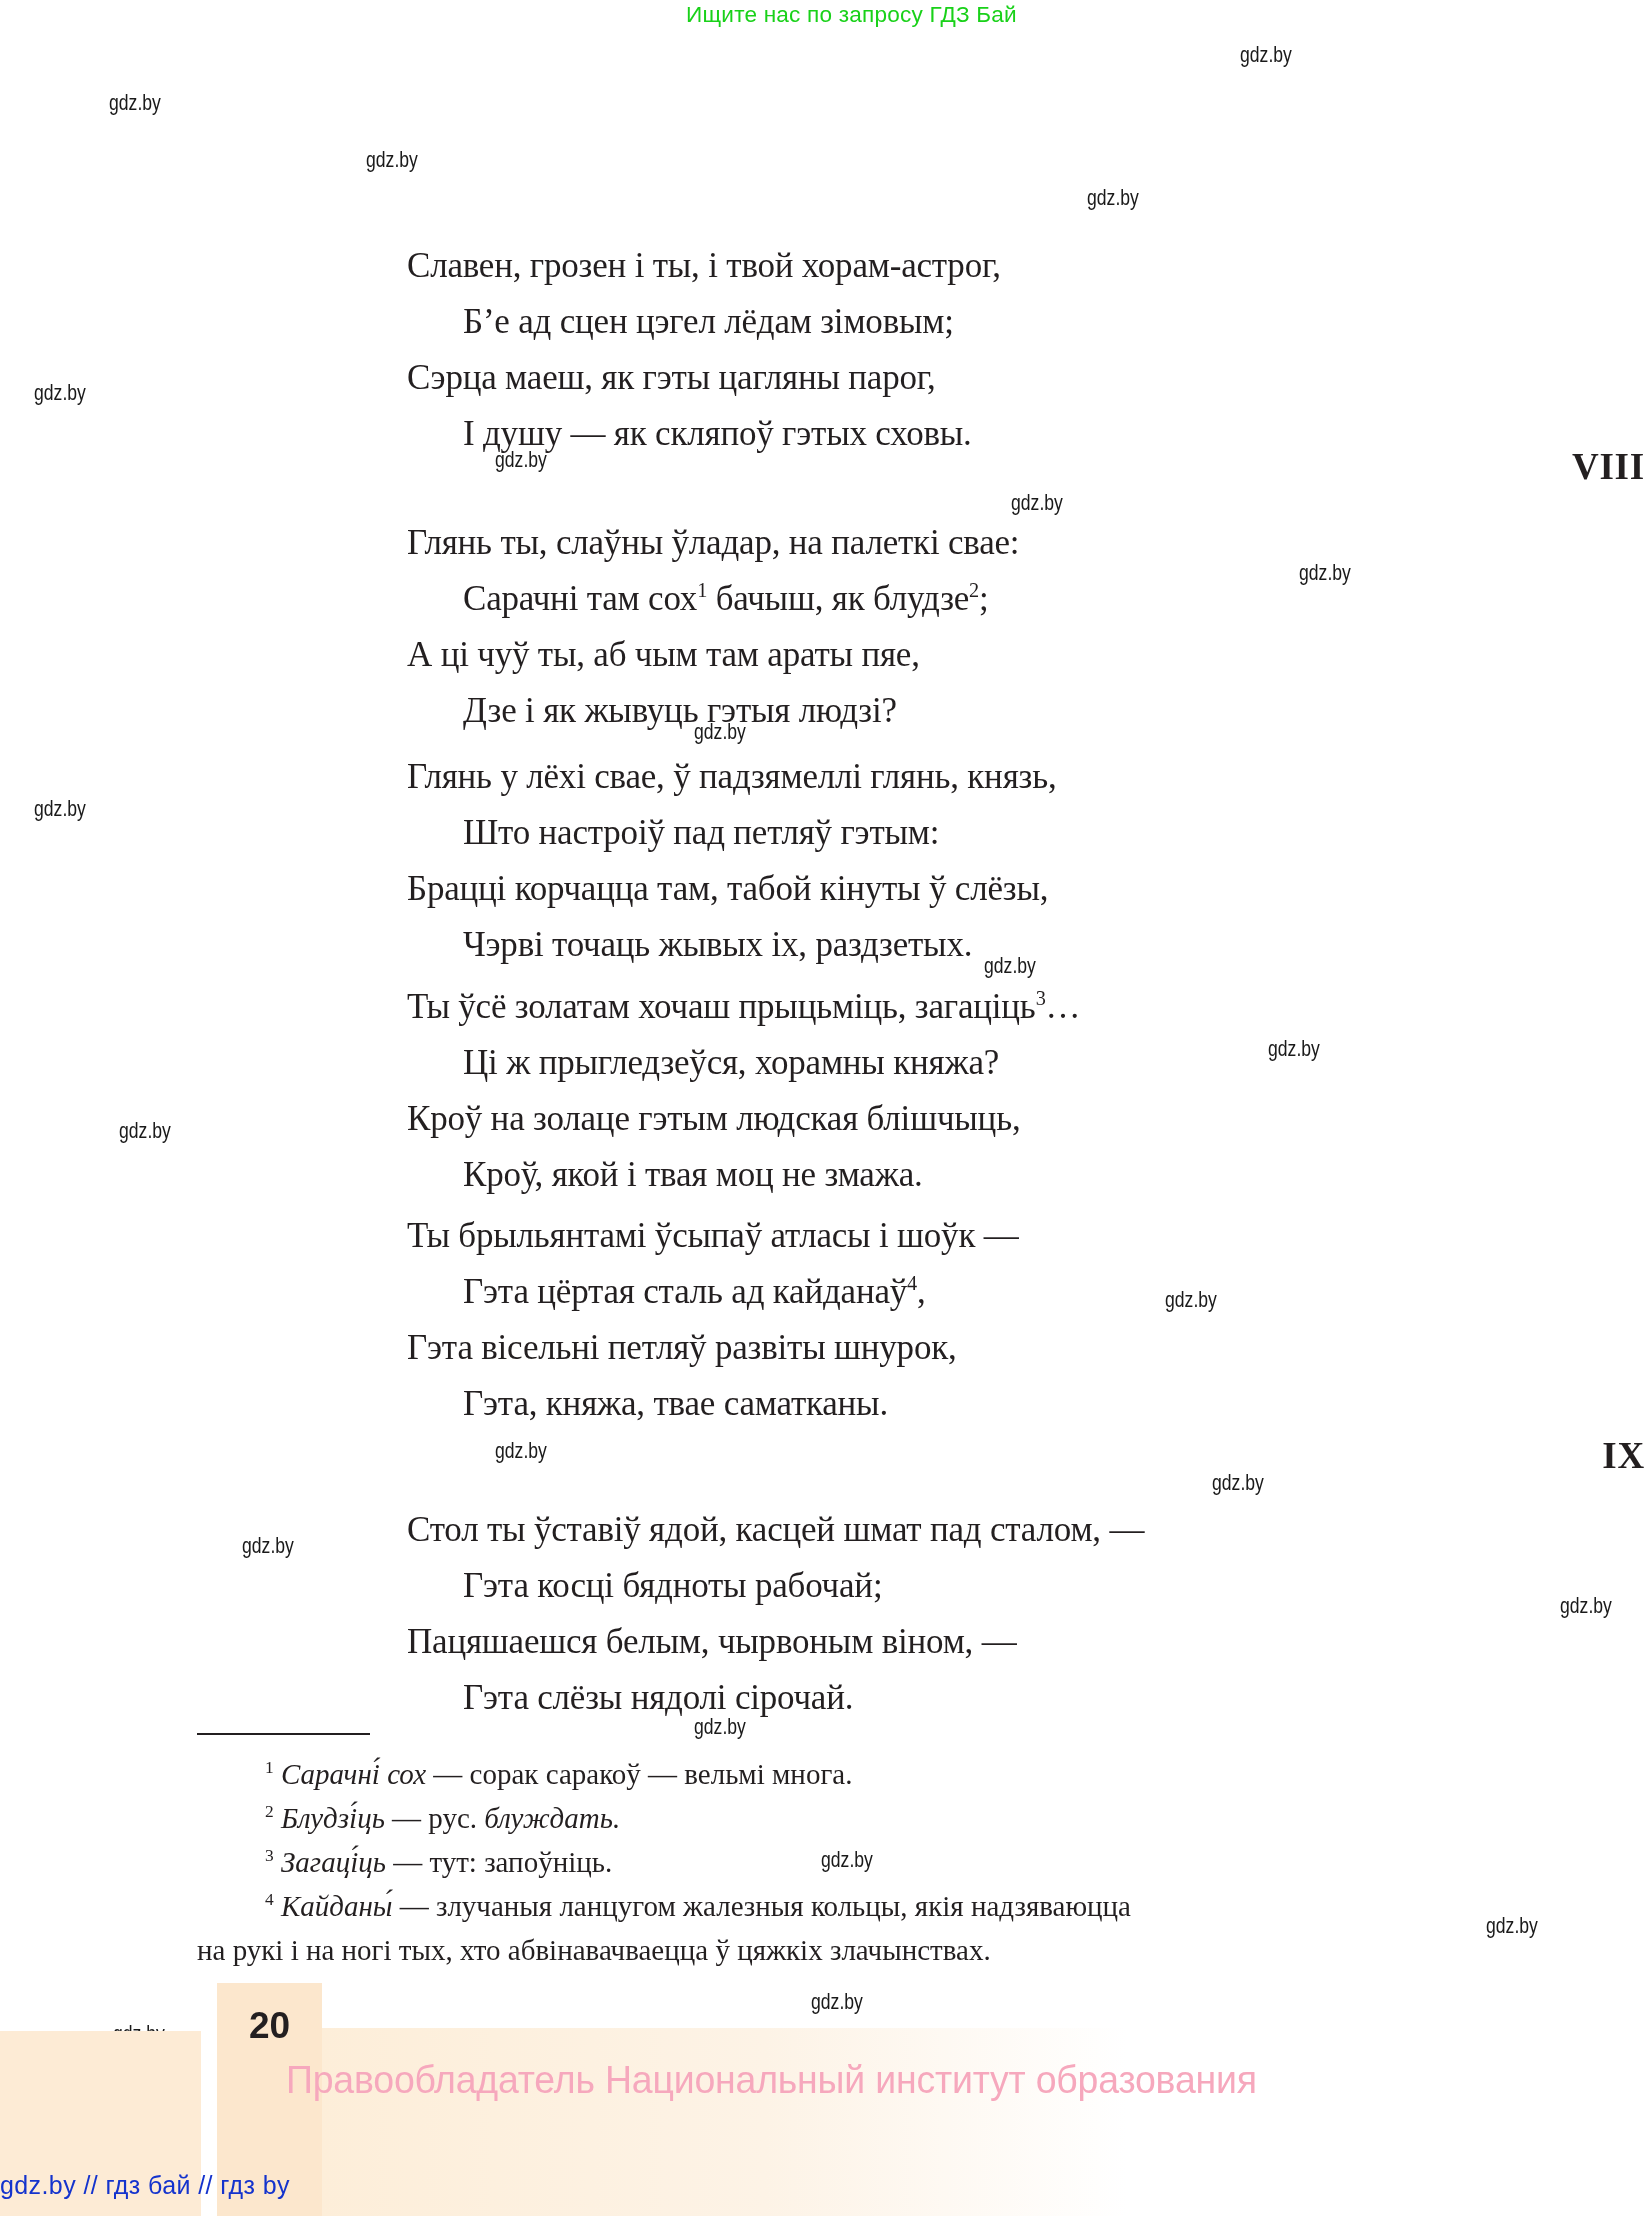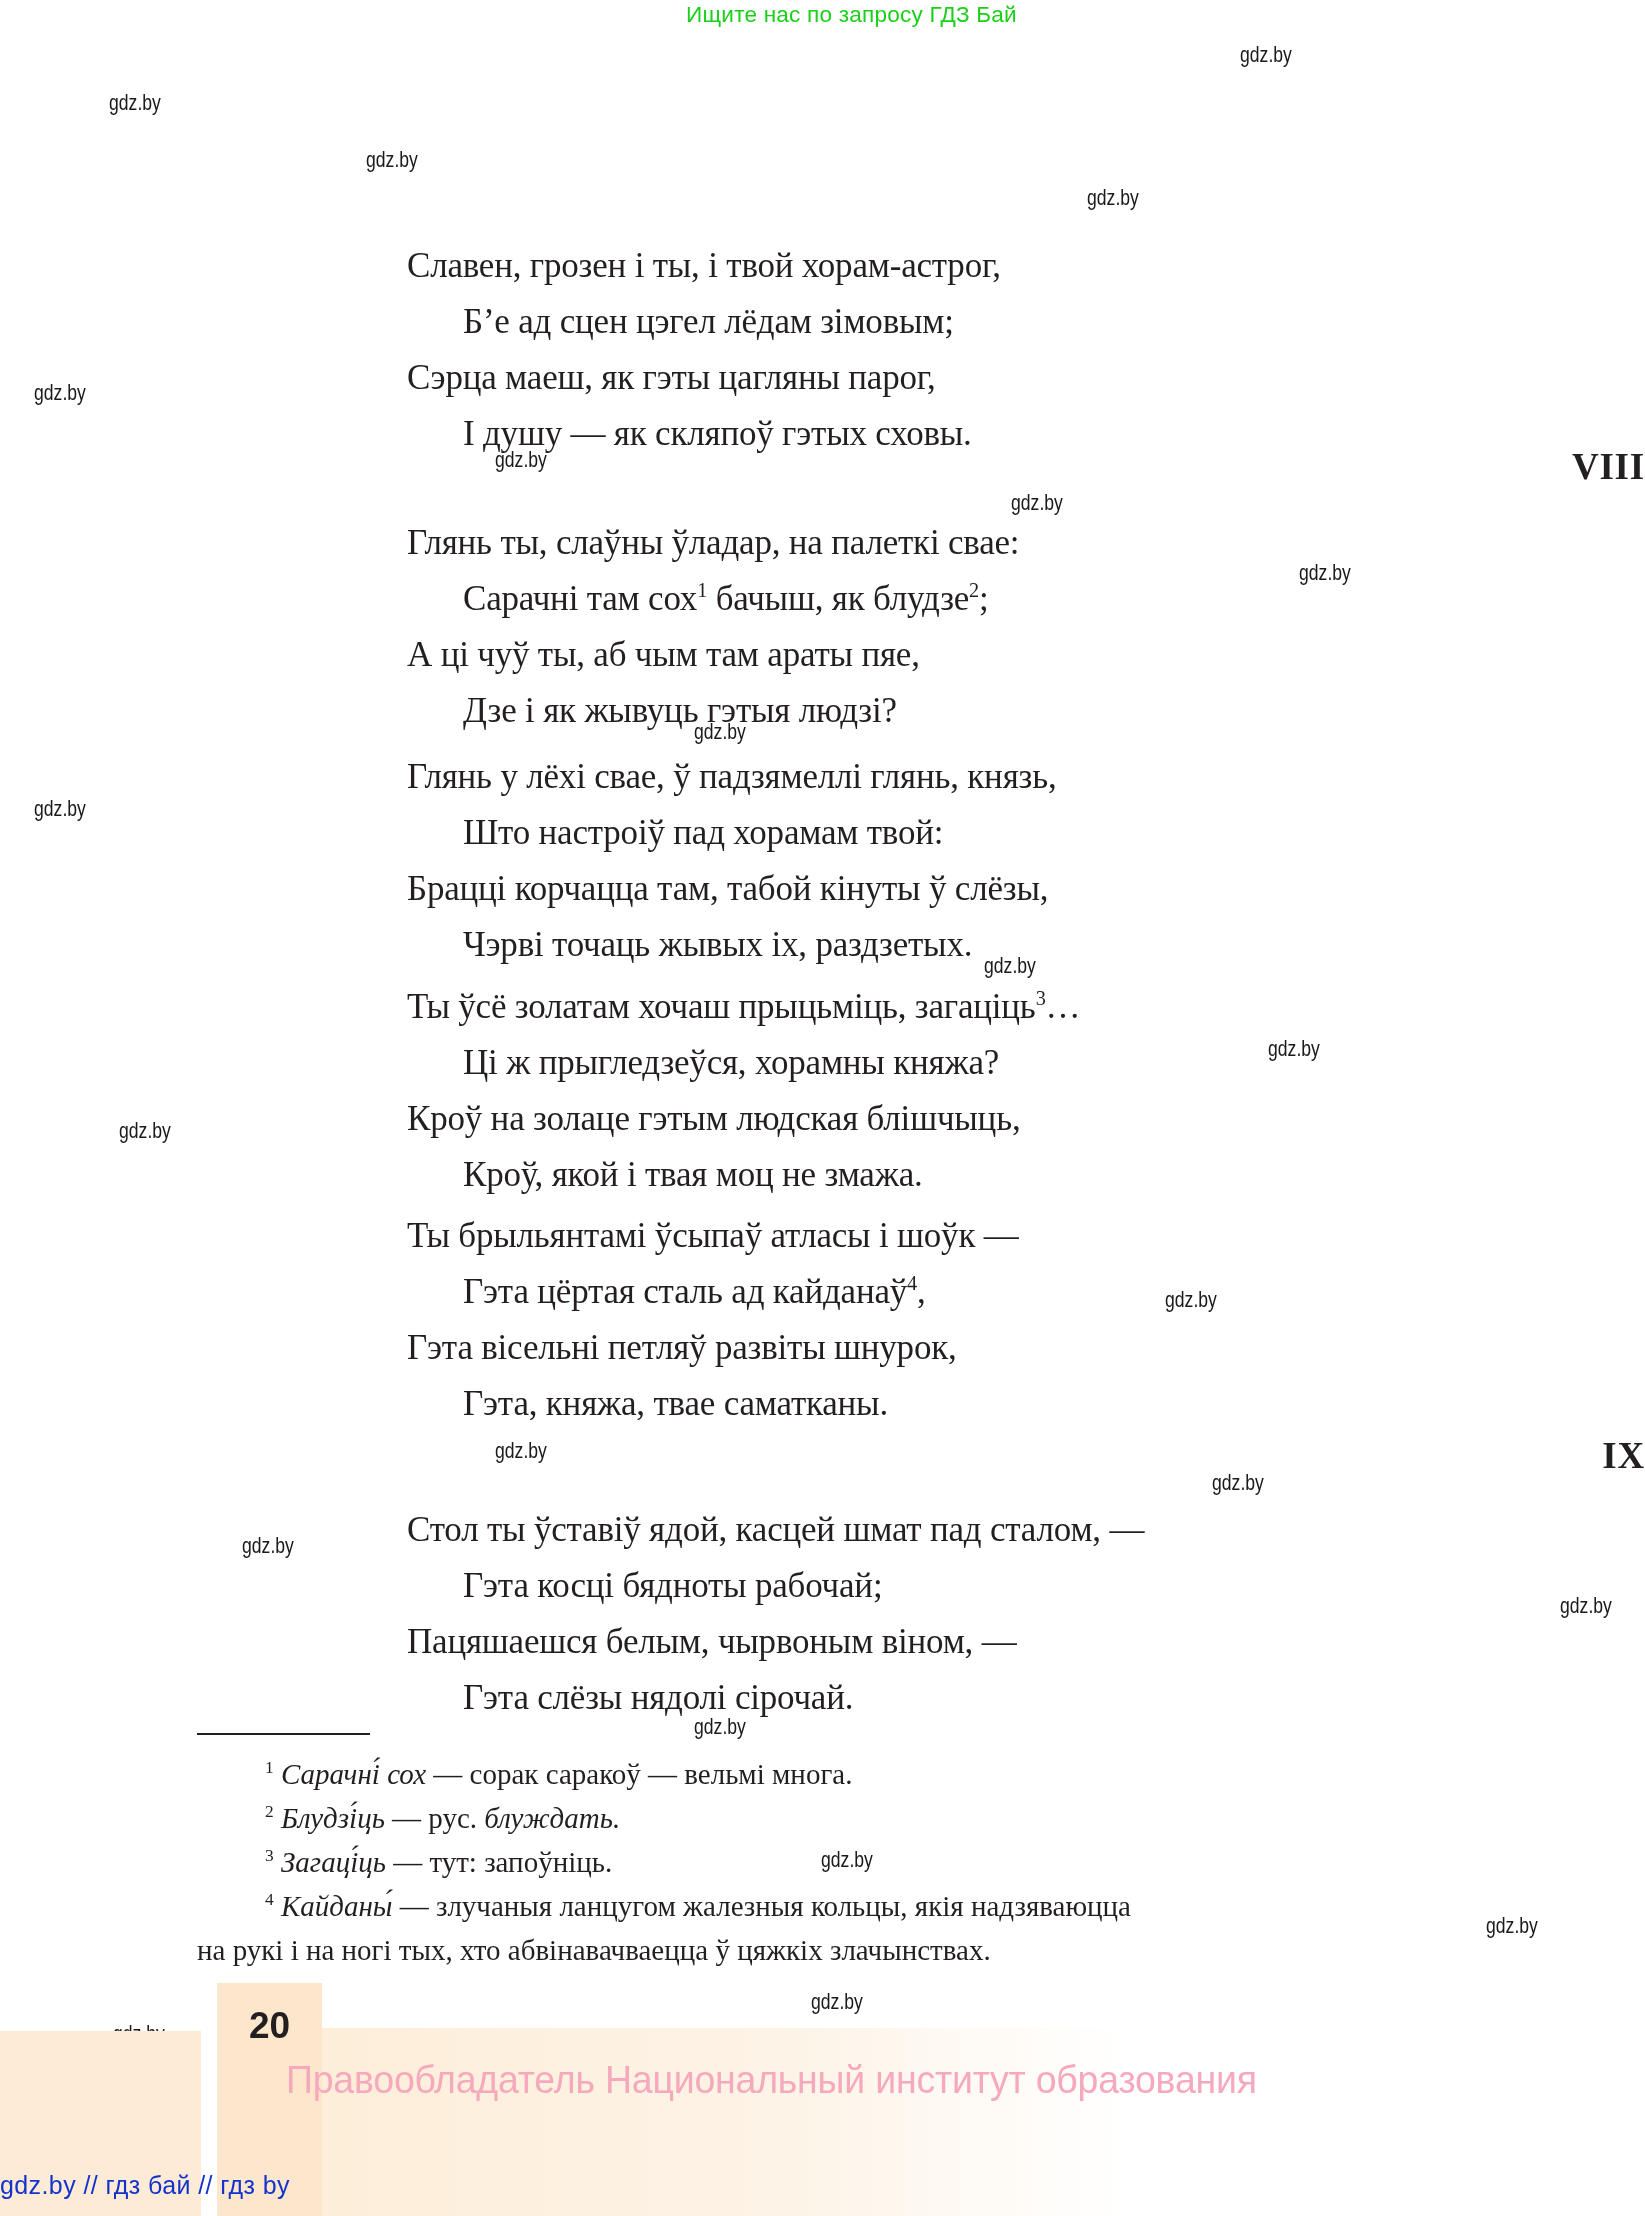--- a/index.html
+++ b/index.html
@@ -221,21 +221,21 @@
       </div>
       <div class="section-num" style="position: absolute; left: 0px; top: 445px; width: 1645px;">VIII</div>
       <div class="stanza" style="position: absolute; left: 0px; top: 515px; width: 1645px;">
         <div class="line a">Глянь ты, слаўны ўладар, на палеткі свае:</div>
         <div class="line b">Сарачні там сох<sup class="fn">1</sup> бачыш, як блудзе<sup class="fn">2</sup>;</div>
         <div class="line a">А ці чуў ты, аб чым там араты пяе,</div>
         <div class="line b">Дзе і як жывуць гэтыя людзі?</div>
       </div>
       <div class="stanza" style="position: absolute; left: 0px; top: 749px; width: 1522px;">
         <div class="line a">Глянь у лёхі свае, ў падзямеллі глянь, князь,</div>
-        <div class="line b">Што настроіў пад хорамам твой:</div>
+        <div class="line b">Што настроіў пад петляў гэтым:</div>
         <div class="line a">Брацці корчацца там, табой кінуты ў слёзы,</div>
         <div class="line b">Чэрві точаць жывых іх, раздзетых.</div>
       </div>
       <div class="stanza" style="position: absolute; left: 0px; top: 979px; width: 1645px;">
         <div class="line a">Ты ўсё золатам хочаш прыцьміць, загаціць<sup class="fn">3</sup>…</div>
         <div class="line b">Ці ж прыгледзеўся, хорамны княжа?</div>
         <div class="line a">Кроў на золаце гэтым людская блішчыць,</div>
         <div class="line b">Кроў, якой і твая моц не змажа.</div>
       </div>
       <div class="stanza" style="position: absolute; left: 0px; top: 1208px; width: 1645px;">

